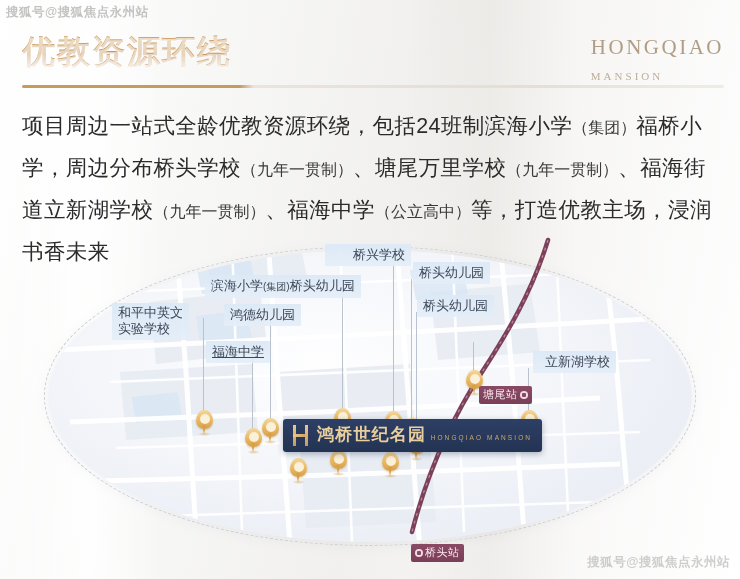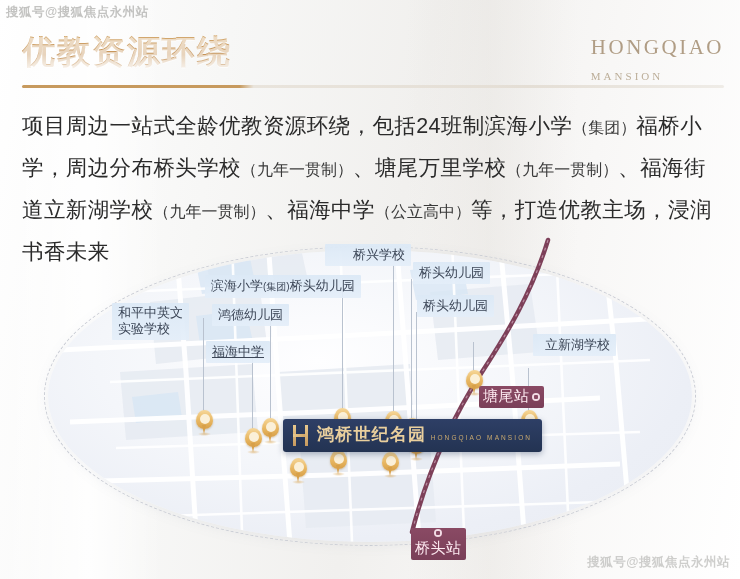--- a/index.html
+++ b/index.html
@@ -216,21 +216,21 @@
   .station {
     position: absolute;
     display: flex; align-items: center;
     gap: 2px;
     background: linear-gradient(180deg,#8a4a64,#7a3f58);
     padding: 1px 4px 2px;
     border-radius: 2px;
     z-index: 25;
   }
   .station .sname {
-    font-size: 15px; color: #fde9f0; letter-spacing: .5px; white-space: nowrap;
+    font-size: 11px; color: #fde9f0; letter-spacing: .5px; white-space: nowrap;
   }
   .station .sicon {
     width: 8px; height: 8px; border-radius: 50%;
     background: #f2dbe4;
     position: relative; flex: none;
   }
   .station .sicon:after {
     content: "";
     position: absolute; left: 2px; top: 2px;
     width: 4px; height: 4px;
@@ -323,26 +323,26 @@
   <div class="stem" style="left:473px; top:342px; height:30px;"></div>
   <div class="stem" style="left:528px; top:368px; height:44px;"></div>
 
   <div class="chip two" style="left:112px; top:303px;">
     <div>和平中英文</div>
     <div>实验学校</div>
   </div>
 
   <div class="chip" style="left:205px; top:275px;"><span>滨海小学</span><span class="tiny">(集团)</span><span>桥头幼儿园</span></div>
 
-  <div class="chip" style="left:212px; top:304px;">鸿德幼儿园</div>
+  <div class="chip" style="left:224px; top:304px;">鸿德幼儿园</div>
   <div class="chip" style="left:206px; top:341px;text-decoration:underline;">福海中学</div>
   <div class="chip" style="left:325px; top:244px;padding-left:28px;">桥兴学校</div>
   <div class="chip" style="left:413px; top:262px;">桥头幼儿园</div>
   <div class="chip" style="left:417px; top:295px;">桥头幼儿园</div>
-  <div class="chip" style="left:533px; top:334px;padding-left:12px;">立新湖学校</div>
+  <div class="chip" style="left:533px; top:351px;padding-left:12px;">立新湖学校</div>
 
   <div class="pin" style="left:196px; top:410px;">
       <span class="body"></span>
       <span class="tip"></span>
       <span class="base"></span>
     </div>
   <div class="pin" style="left:334px; top:408px;">
       <span class="body"></span>
       <span class="tip"></span>
       <span class="base"></span>
@@ -395,21 +395,21 @@
   <div class="pin" style="left:521px; top:410px;">
       <span class="body"></span>
       <span class="tip"></span>
       <span class="base"></span>
     </div>
 
   <div class="station" style="left:479px; top:386px;">
     <span class="sname">塘尾站</span>
     <span class="sicon"></span>
   </div>
-  <div class="station" style="left:411px; top:528px;flex-direction:column;">
+  <div class="station" style="left:411px; top:544px;">
     <span class="sicon"></span>
     <span class="sname">桥头站</span>
   </div>
 
   <div id="project-badge">
     <span class="mark">
         <i></i>
       </span>
     <span class="txt">
       <span class="cn">鸿桥世纪名园</span>

